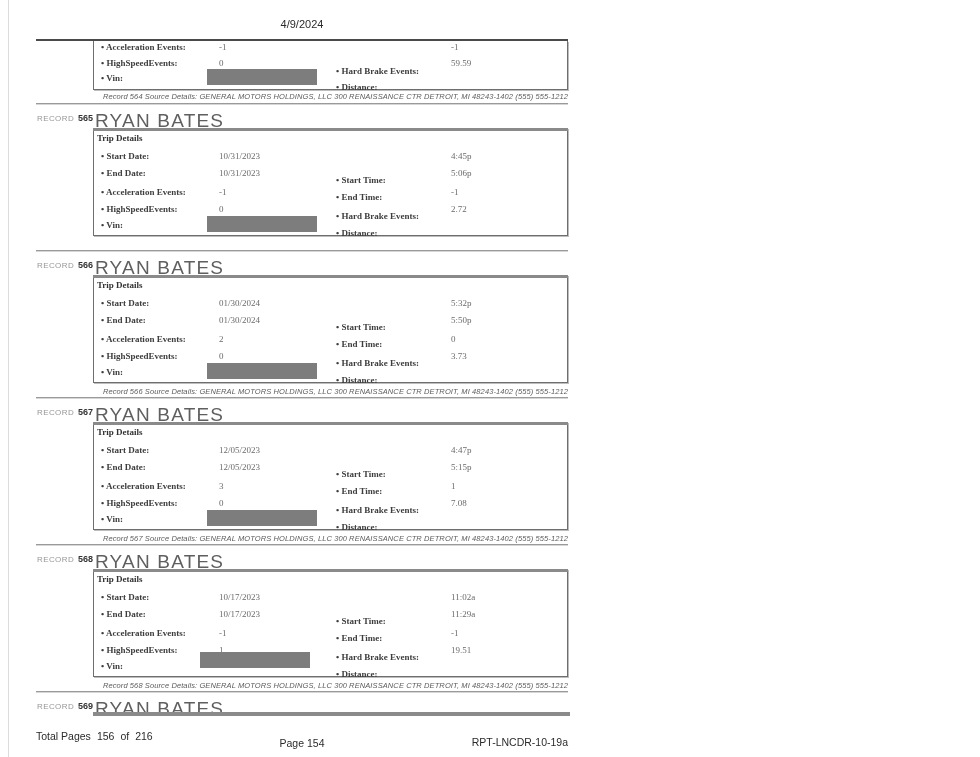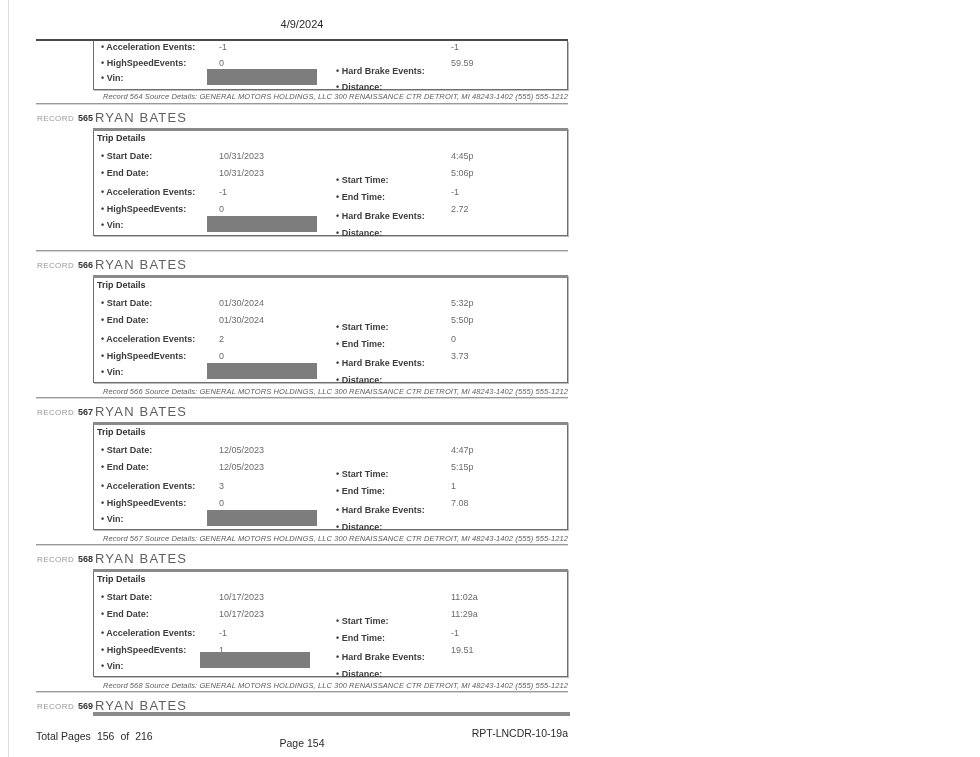--- a/index.html
+++ b/index.html
@@ -17,35 +17,35 @@
   .lbl { font-weight:bold; color:#3d3d3d; font-size:9px; }
   .val { color:#6b6b6b; font-size:9px; }
   .frow { position:absolute; left:0; right:0; height:14px; }
   .frow .c1l { position:absolute; left:7px; }
   .frow .c1v { position:absolute; left:125px; }
   .frow .c2l { position:absolute; left:242px;margin-top:24px; }
   .frow .c2v { position:absolute; left:357px; }
 
   .tripbox { position:absolute; left:57px; width:475px;
     border-left:1px solid #6e6e6e; border-right:1px solid #6e6e6e; border-bottom:1px solid #6e6e6e;
-    box-shadow:1px 1px 0 #bdbdbd; background:#fff; }
+    box-shadow:1px 1px 0 #bdbdbd; background:#fff;font-family:Liberation Serif, serif; }
   .tripbox-topbar { position:absolute; top:0; left:-1px; right:-1px; height:3px; background:var(--boxbar,#8a8a8a); }
   .trip-title { position:absolute; top:5px; left:3px; font-size:9px; font-weight:bold; color:#333; }
 
   .vin-bar { position:absolute; left:113px; width:110px; height:16px;
     background:var(--redaction,#7d7d7d); z-index:3; }
 
   .source { position:absolute; right:0; font-size:7.5px; font-style:italic; color:#5c5c5c;
     letter-spacing:0.1px; white-space:nowrap; }
   .divider { position:absolute; left:0; width:532px; height:2px; background:var(--divider,#9a9a9a);
     border-bottom:1px solid #d6d6d6; }
 
   .rec-prefix { position:absolute; left:1px; top:4px; font-size:8px; color:#979797; letter-spacing:0.4px; }
   .rec-num { position:absolute; left:42px; top:3px; font-size:9px; font-weight:bold; color:#333; }
-  .rec-name { position:absolute; left:59px; top:0; font-size:13px; color:#5f5f5f; letter-spacing:1.2px; }
+  .rec-name { position:absolute; left:59px; top:0; font-size:19px; color:#5f5f5f; letter-spacing:1.2px; }
 
   
   #partial-top { position:absolute; top:39px; left:0; width:532px; height:66px; }
   #partial-top .topline { position:absolute; top:0; left:0; width:532px; height:2px; background:#4a4a4a; }
   #partial-top .tripbox { top:2px; height:49px; }
   #partial-top .row1 { top:1px; }
   #partial-top .row2 { top:17px; }
   #partial-top .vinlbl { position:absolute; left:7px; top:32px; }
   #partial-top .vin-bar { top:28px; }
   #partial-top .source { top:53px; }
@@ -68,21 +68,21 @@
 
   
   #partial-bottom { position:absolute; top:693px; left:0; width:532px; height:40px; }
   #partial-bottom .bar { position:absolute; top:19px; left:57px; width:477px; height:4px; background:#8a8a8a; }
 
   
   #footer { position:absolute; top:727px; left:0; width:532px; height:18px; font-size:10.5px; color:#2b2b2b; }
   #footer .left  { position:absolute; left:0; top:3px; }
   #footer .left span { margin-right:6px;margin-top:28px; }
   #footer .center { position:absolute; left:0; width:100%; text-align:center; top:0;margin-top:10px; }
-  #footer .right { position:absolute; right:0; top:0; }
+  #footer .right { position:absolute; right:0; top:9px; }
 </style>
 </head>
 <body>
 
 <div id="page">
   <div class="edge-line"></div>
 
   <div id="content">
 
     <div class="date-header">4/9/2024</div>

